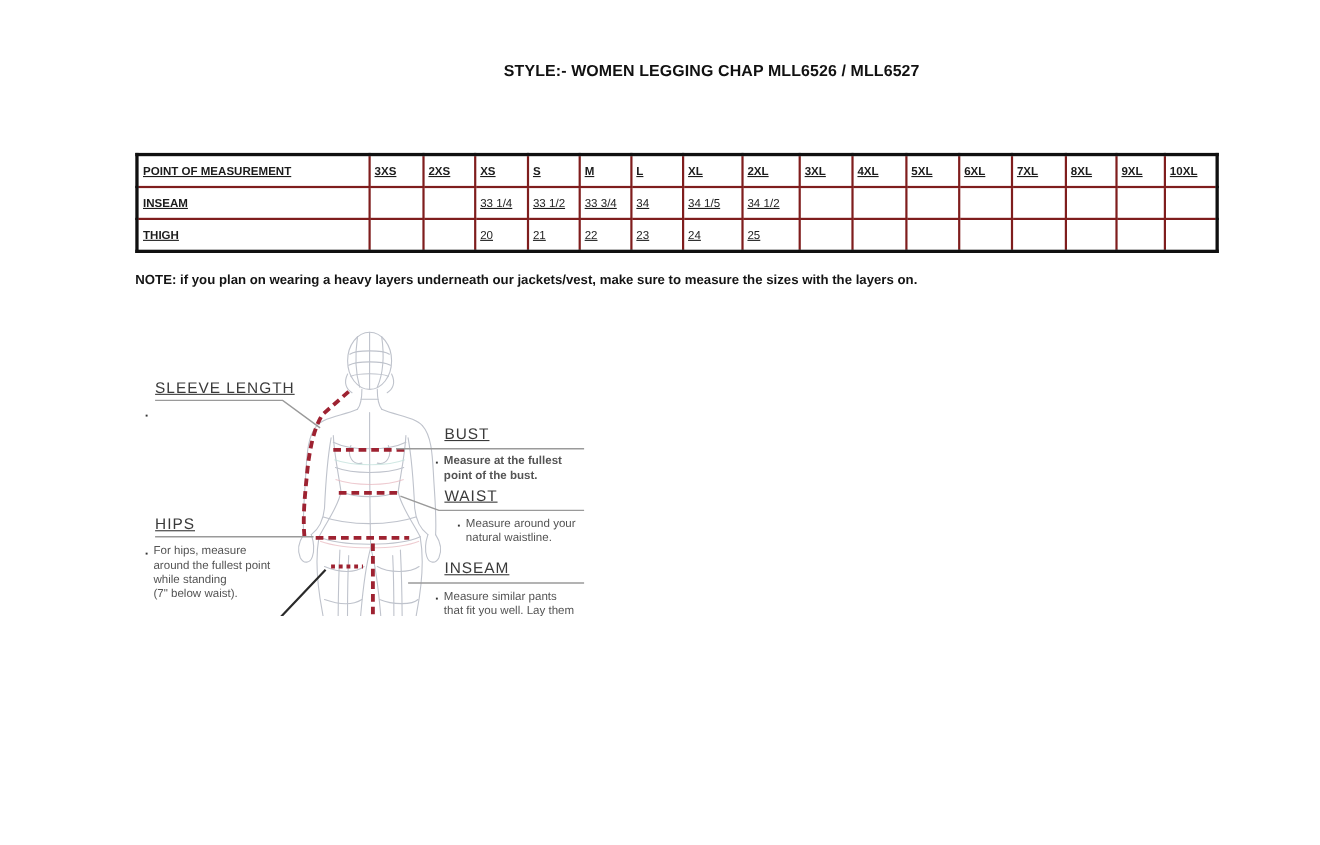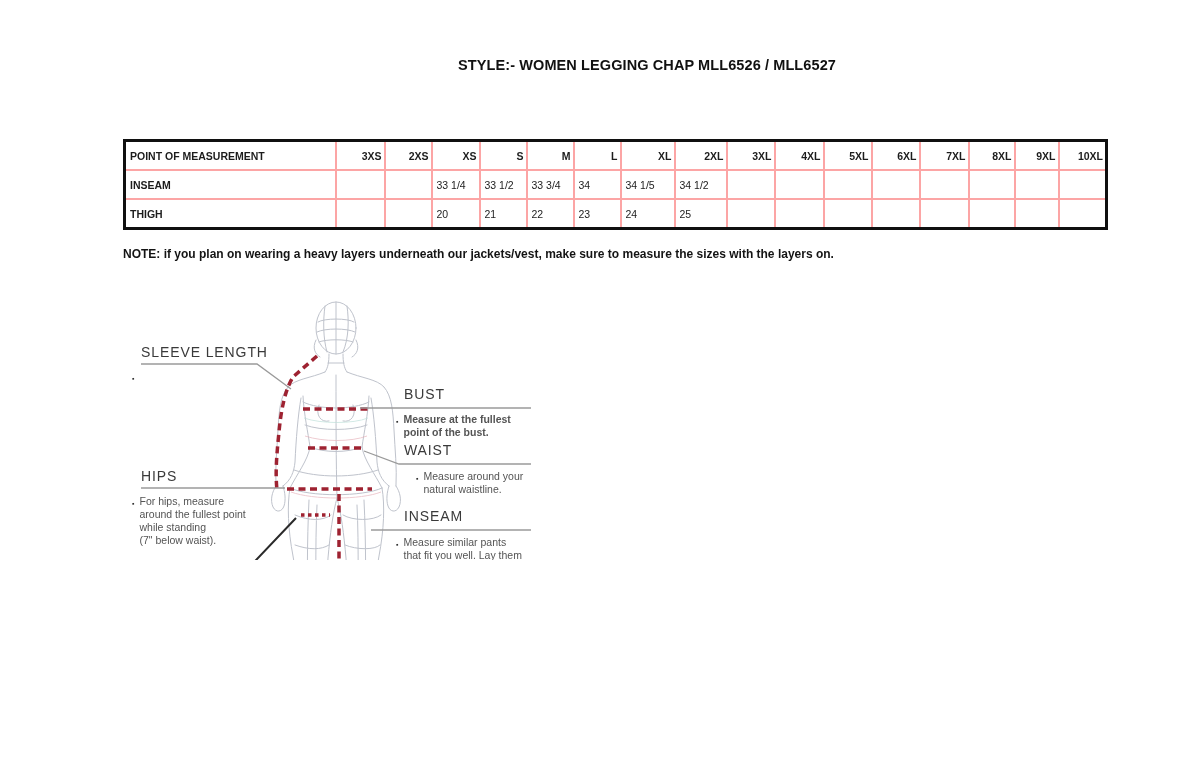--- a/index.html
+++ b/index.html
@@ -6,37 +6,37 @@
   .page{position:relative;width:1200px;height:560px;background:#ffffff;overflow:hidden;
         font-family:"Liberation Sans", sans-serif;color:#1c1c1c;margin-left:19px;}
 
   
   .title{position:absolute;left:56px;top:57px;width:1144px;text-align:center;
          font-size:14.5px;font-weight:bold;letter-spacing:0.1px;color:#111;}
 
   
   table.size{position:absolute;left:104px;top:139px;border-collapse:collapse;
              table-layout:fixed;border:3px solid #101010;}
-  table.size th, table.size td{border:2px solid #fca5a5;font-size:10.5px;
-             height:27px;padding:0 2px 0 4px;overflow:hidden;white-space:nowrap;}
+  table.size th, table.size td{border:2px solid #7f1d1d;font-size:10.5px;
+             height:27px;padding:0 2px 0 4px;overflow:hidden;white-space:nowrap;text-decoration:underline;}
   table.size thead th{font-weight:bold;}
   th.poml{text-align:left;}
-  th.sz{text-align:right;padding:0;}
+  th.sz{text-align:left;padding:0;}
   td.val{text-align:left;font-weight:normal;}
   th.rowlab{text-align:left;font-weight:bold;}
 
   
   .note{position:absolute;left:104px;top:247px;font-size:12px;font-weight:bold;color:#141414;}
 
   
   svg.diagram{position:absolute;left:0;top:0;pointer-events:none;}
 
   
   .lab{position:absolute;z-index:2;}
-  .lab .hd{font-size:14px;letter-spacing:0.9px;color:#3a3a3a;font-weight:400;}
+  .lab .hd{font-size:14px;letter-spacing:0.9px;color:#3a3a3a;font-weight:400;text-decoration:underline;}
   .descrow{display:flex;align-items:flex-start;}
   .bullet{font-size:7px;line-height:10px;margin:4px 5px 0 0;color:#333;flex:0 0 auto;}
   .desc{white-space:pre-line;font-size:10.5px;line-height:13px;color:#545454;}
   .desc.light{color:#8d8d8d;}
 </style>
 </head>
 <body>
 
 <div class="page">
 

